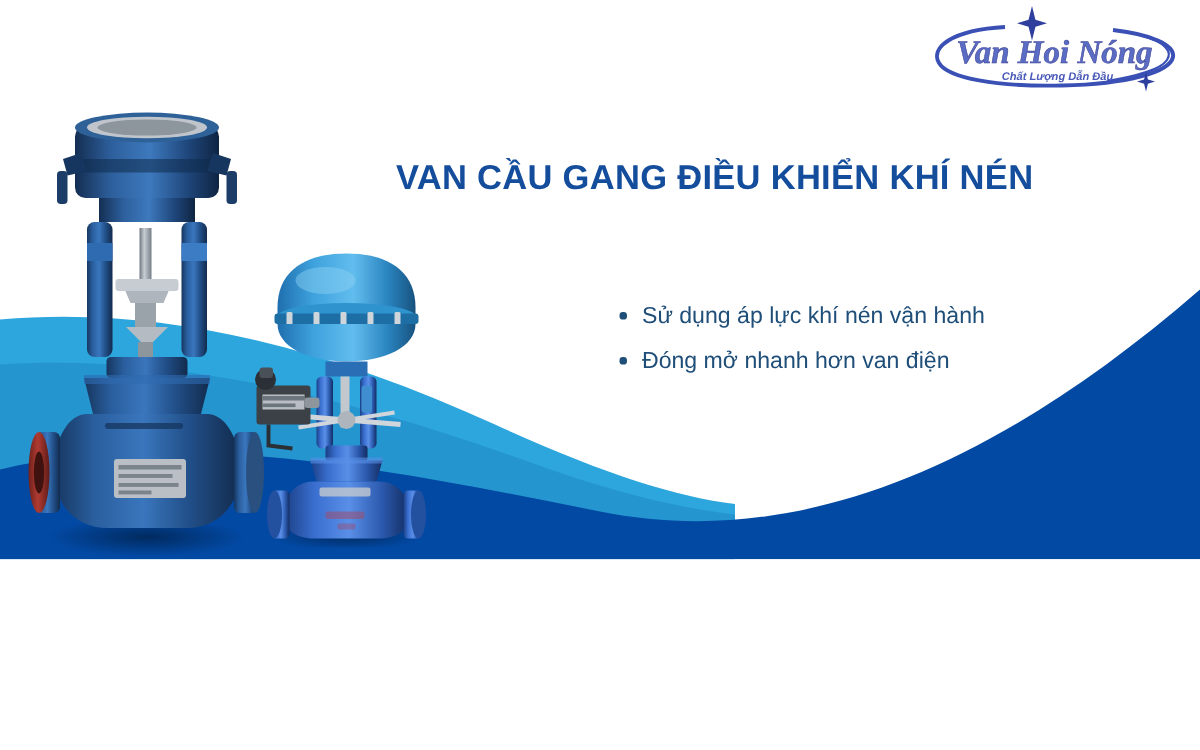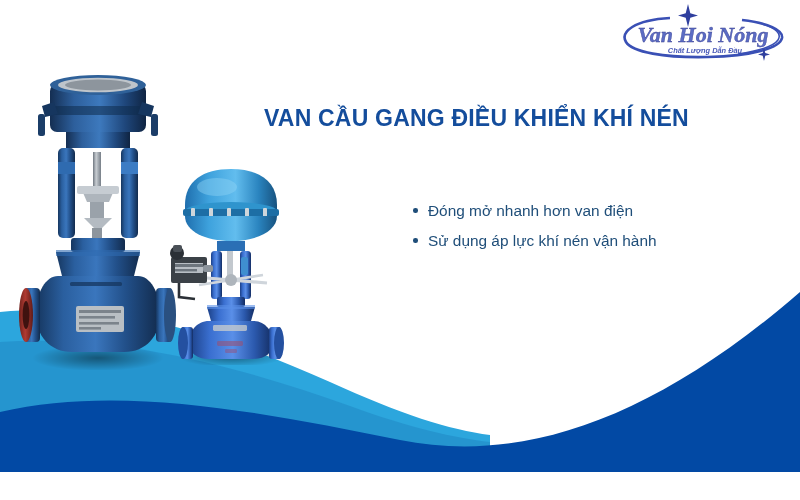--- a/index.html
+++ b/index.html
@@ -6,21 +6,21 @@
     margin: 0;
     padding: 0;
     background: #ffffff;
   }
   body {
     font-family: "Liberation Sans", sans-serif;
   }
   #banner {
     position: relative;
     width: 800px;
-    height: 472px;
+    height: 373px;
     overflow: hidden;
     background: #ffffff;
   }
 
   
   #waves {
     position: absolute;
     left: 0;
     bottom: 0;
     width: 800px;
@@ -129,25 +129,25 @@
 
     <text x="93" y="51" text-anchor="middle" font-family="Liberation Sans, sans-serif" font-size="7.4" font-weight="bold" font-style="italic" fill="#4a5ab8">Chất Lượng Dẫn Đầu</text>
   </svg>
 
   <div id="text-block">
     <h1 id="page-title">VAN CẦU GANG ĐIỀU KHIỂN KHÍ NÉN</h1>
 
     <ul id="feature-list">
       <li>
         <span class="bullet-dot"></span>
-        <span>Đóng mở nhanh hơn van điện</span>
+        <span>Sử dụng áp lực khí nén vận hành</span>
       </li>
       <li>
         <span class="bullet-dot"></span>
-        <span>Sử dụng áp lực khí nén vận hành</span>
+        <span>Đóng mở nhanh hơn van điện</span>
       </li>
     </ul>
   </div>
 
   <svg class="valve" id="valve-large" viewBox="0 0 168 300">
     <defs>
       <linearGradient id="bodyG" x1="0" y1="0" x2="1" y2="0">
         <stop offset="0%" stop-color="#16365f"></stop>
         <stop offset="22%" stop-color="#2a5f9f"></stop>
         <stop offset="48%" stop-color="#3a76bd"></stop>

